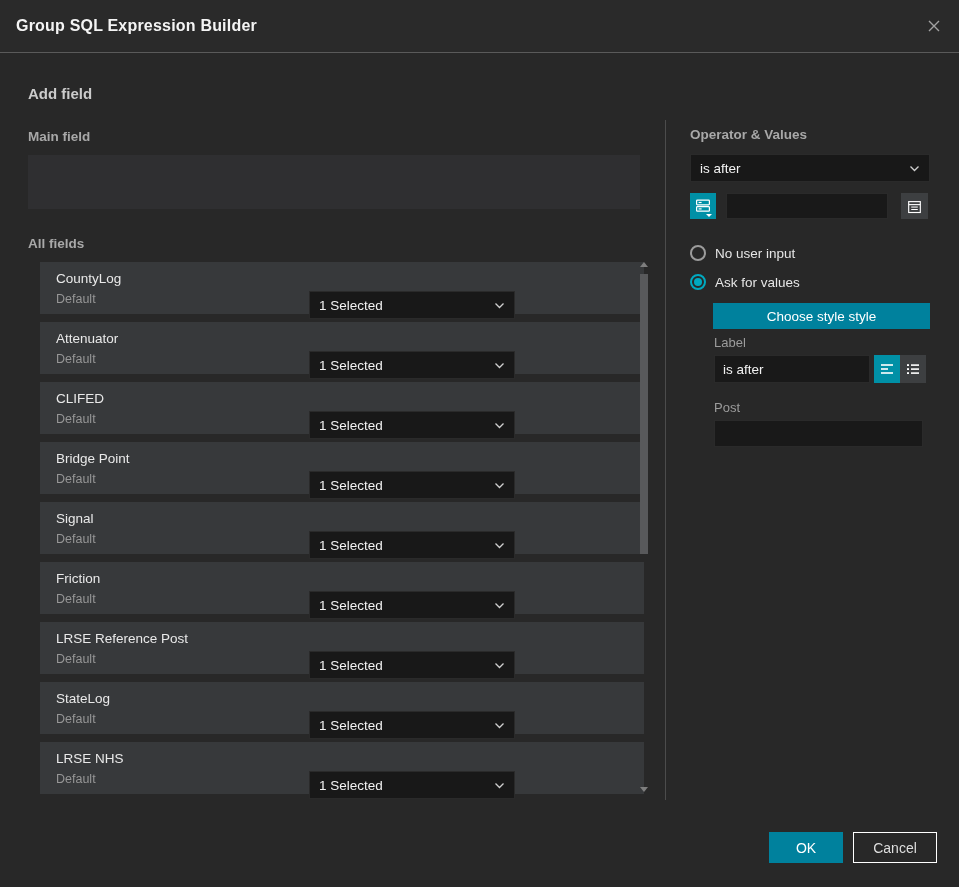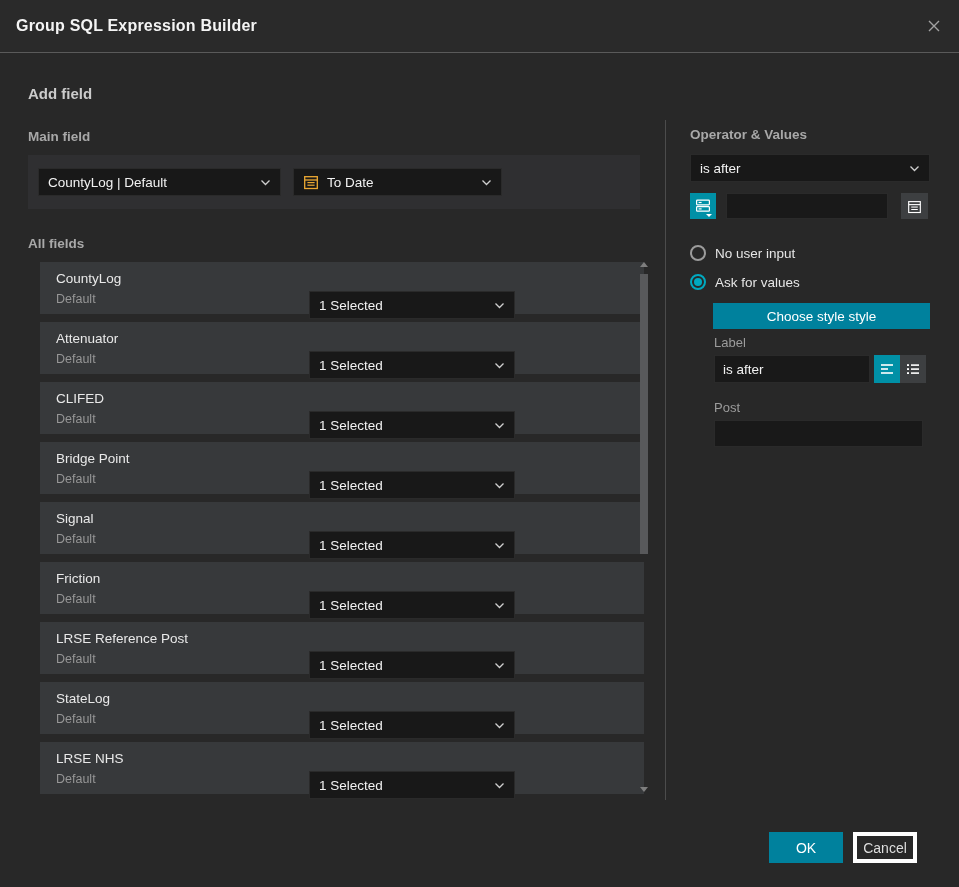--- a/index.html
+++ b/index.html
@@ -59,65 +59,41 @@
   .choose-btn{position:absolute;left:713px;top:303px;width:217px;height:26px;box-sizing:border-box;background:#00819d;border:none;color:#ffffff;font-size:13.5px;font-family:"Liberation Sans",sans-serif;display:flex;align-items:center;justify-content:center;cursor:pointer;}
   .lbl-label{position:absolute;left:714px;top:335px;font-size:13px;color:#9c9c9c;}
   .lbl-input{position:absolute;left:714px;top:355px;width:156px;height:28px;}
   .style-btn{position:absolute;top:355px;width:26px;height:28px;display:flex;align-items:center;justify-content:center;cursor:pointer;}
   .style-btn.active{left:874px;background:#0090a6;}
   .style-btn.inactive{left:900px;background:#3d3f41;}
   .hint-label{position:absolute;left:714px;top:400px;font-size:13px;color:#9c9c9c;}
   .hint-input{position:absolute;left:714px;top:420px;width:209px;height:27px;}
   
   .ok-btn{position:absolute;left:769px;top:832px;width:74px;height:31px;box-sizing:border-box;background:#00819d;border:1px solid #00819d;color:#fff;font-size:14px;font-family:"Liberation Sans",sans-serif;display:flex;align-items:center;justify-content:center;cursor:pointer;}
-  .cancel-btn{position:absolute;left:853px;top:832px;width:64px;height:31px;box-sizing:border-box;background:transparent;border:4px solid #ffffff;color:#dedede;font-size:14px;font-family:"Liberation Sans",sans-serif;display:flex;align-items:center;justify-content:center;cursor:pointer;}
+  .cancel-btn{position:absolute;left:853px;top:832px;width:84px;height:31px;box-sizing:border-box;background:transparent;border:1px solid #ffffff;color:#dedede;font-size:14px;font-family:"Liberation Sans",sans-serif;display:flex;align-items:center;justify-content:center;cursor:pointer;}
 </style>
 </head>
 <body>
 
 <div class="hdr">
   <div class="hdr-title">Group SQL Expression Builder</div>
   <div class="close-btn">
     <span style="display:flex;">
       <svg width="16" height="16" viewBox="0 0 16 16">
           <path d="M3 3 L13 13 M13 3 L3 13" stroke="#a2a2a2" stroke-width="1.4" fill="none"></path>
         </svg>
     </span>
   </div>
 </div>
 
 <div class="heading">Add field</div>
 
 <div class="sec-label main-label">Main field</div>
 
 <div class="main-bar">
-  <div class="selectbox msel-1">
-    <span class="sel-text">CountyLog | Default</span>
-    <span class="chev">
-      <svg width="11" height="7" viewBox="0 0 11 7">
-          <path d="M1.5 1.5 L5.5 5.5 L9.5 1.5" stroke="#cfcfcf" stroke-width="1.3" fill="none"></path>
-        </svg>
-    </span>
-  </div>
-  <div class="selectbox msel-2">
-    <span class="cal">
-      <svg width="16" height="16" viewBox="0 0 16 16">
-        <rect x="1.7" y="2.7" width="12.6" height="11.8" fill="none" stroke="#eda933" stroke-width="1.3"></rect>
-        <line x1="1.7" y1="6" x2="14.3" y2="6" stroke="#eda933" stroke-width="1.3"></line>
-        <line x1="4.4" y1="8.6" x2="11.6" y2="8.6" stroke="#eda933" stroke-width="1.2"></line>
-        <line x1="4.4" y1="11.2" x2="11.6" y2="11.2" stroke="#eda933" stroke-width="1.2"></line>
-      </svg>
-    </span>
-    <span class="sel-text">To Date</span>
-    <span class="chev">
-      <svg width="11" height="7" viewBox="0 0 11 7">
-          <path d="M1.5 1.5 L5.5 5.5 L9.5 1.5" stroke="#cfcfcf" stroke-width="1.3" fill="none"></path>
-        </svg>
-    </span>
-  </div>
 </div>
 
 <div class="sec-label all-label">All fields</div>
 
 <div class="list">
 
   <div class="row">
     <div class="row-name">CountyLog</div>
     <div class="row-sub">Default</div>
     <div class="selectbox row-select">

